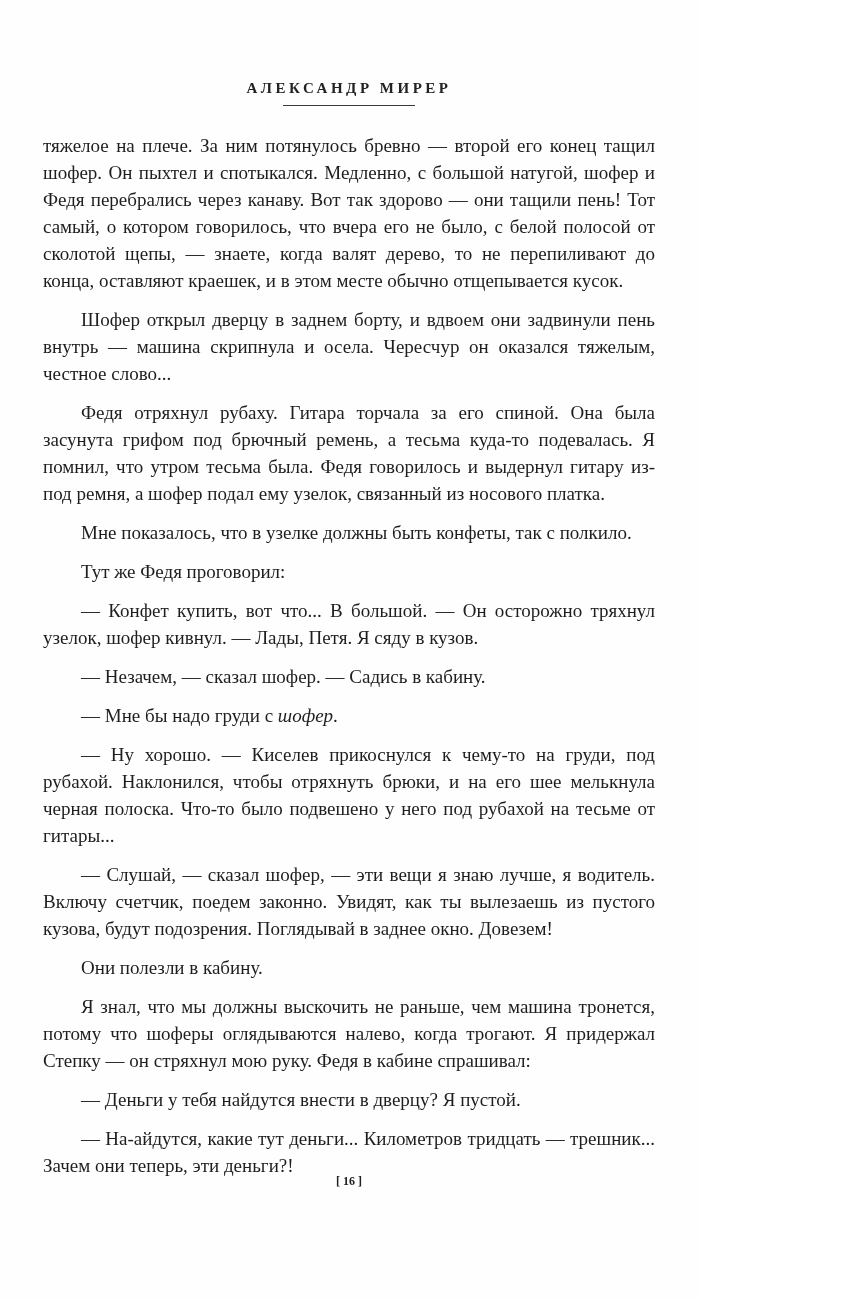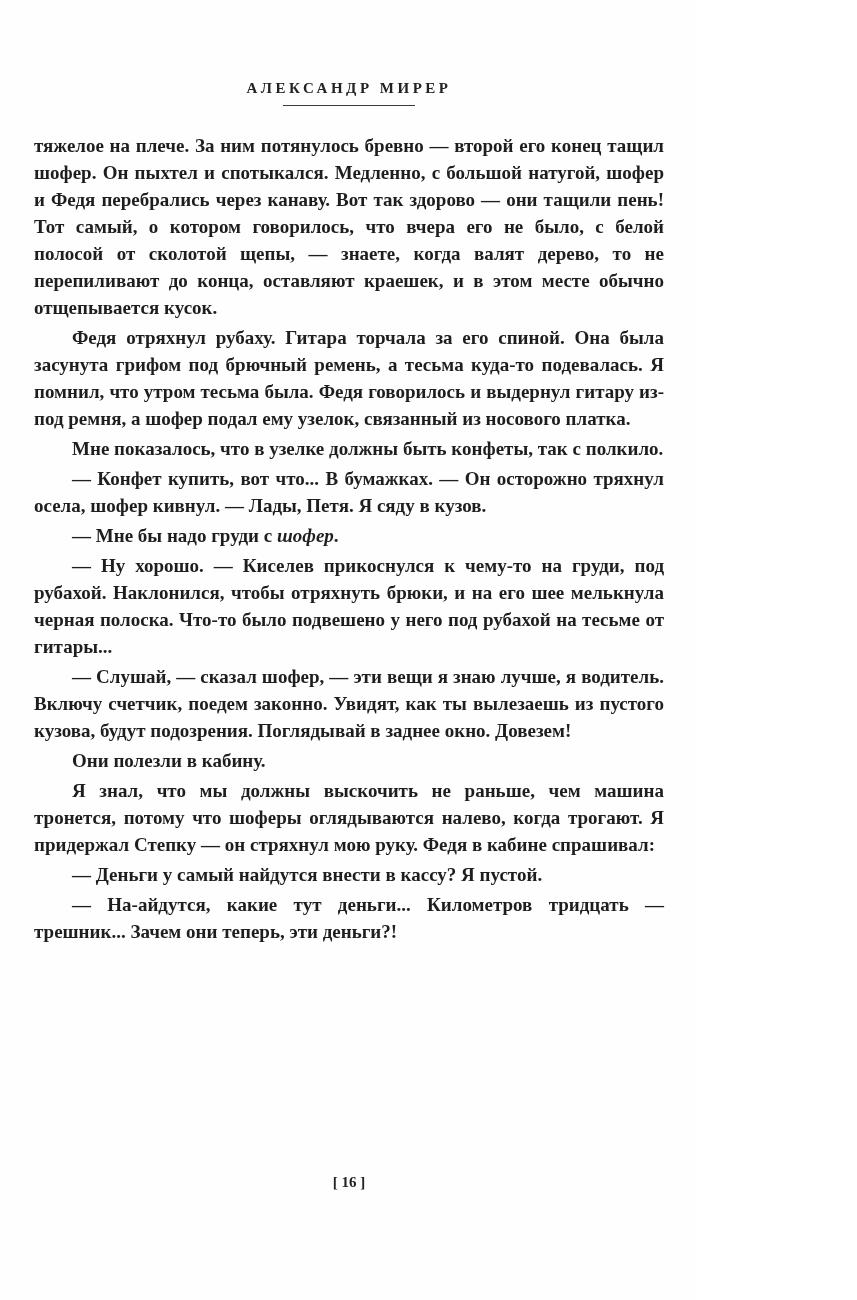--- a/index.html
+++ b/index.html
@@ -33,57 +33,59 @@
   }
   .text-block {
     width: 636px;
     margin: 26px auto 0 auto;
     font-size: 19px;
     line-height: 27px;
     text-align: justify;
     color: #1e1e1e;
   }
   .para {
-    margin: 3px;
+    margin: 12px;
     padding: 0;
     text-indent: 38px;
-    font-weight: bold;
   }
   .para.no-indent {
     text-indent: 0;
   }
   .italic {
     font-style: italic;
   }
   .page-number {
     position: absolute;
     top: 1174px;
     left: 0;
     width: 100%;
     text-align: center;
-    font-size: 15px;
+    font-size: 12px;
     font-weight: bold;
     color: #222;
   }
 </style>
 </head>
 <body>
 
 <div class="page">
   <div class="running-head">АЛЕКСАНДР МИРЕР</div>
   <div class="head-rule"></div>
 
   <div class="text-block">
       <p class="para no-indent"><span>тяжелое на плече. За ним потянулось бревно — второй его конец тащил шофер. Он пыхтел и спотыкался. Медленно, с большой натугой, шофер и Федя перебрались через канаву. Вот так здорово — они тащили пень! Тот самый, о котором говорилось, что вчера его не было, с белой полосой от сколотой щепы, — знаете, когда валят дерево, то не перепиливают до конца, оставляют краешек, и в этом месте обычно отщепывается кусок.</span></p>
+      <p class="para"><span>Шофер открыл дверцу в заднем борту, и вдвоем они задвинули пень внутрь — машина скрипнула и осела. Чересчур он оказался тяжелым, честное слово...</span></p>
       <p class="para"><span>Федя отряхнул рубаху. Гитара торчала за его спиной. Она была засунута грифом под брючный ремень, а тесьма куда-то подевалась. Я помнил, что утром тесьма была. Федя говорилось и выдернул гитару из-под ремня, а шофер подал ему узелок, связанный из носового платка.</span></p>
       <p class="para"><span>Мне показалось, что в узелке должны быть конфеты, так с полкило.</span></p>
-      <p class="para"><span>— Конфет купить, вот что... В бумажках. — Он осторожно тряхнул осела, шофер кивнул. — Лады, Петя. Я сяду в кузов.</span></p>
+      <p class="para"><span>Тут же Федя проговорил:</span></p>
+      <p class="para"><span>— Конфет купить, вот что... В большой. — Он осторожно тряхнул узелок, шофер кивнул. — Лады, Петя. Я сяду в кузов.</span></p>
+      <p class="para"><span>— Незачем, — сказал шофер. — Садись в кабину.</span></p>
       <p class="para"><span>— Мне бы надо груди с </span><span class="italic">шофер</span><span>.</span></p>
       <p class="para"><span>— Ну хорошо. — Киселев прикоснулся к чему-то на груди, под рубахой. Наклонился, чтобы отряхнуть брюки, и на его шее мелькнула черная полоска. Что-то было подвешено у него под рубахой на тесьме от гитары...</span></p>
       <p class="para"><span>— Слушай, — сказал шофер, — эти вещи я знаю лучше, я водитель. Включу счетчик, поедем законно. Увидят, как ты вылезаешь из пустого кузова, будут подозрения. Поглядывай в заднее окно. Довезем!</span></p>
       <p class="para"><span>Они полезли в кабину.</span></p>
       <p class="para"><span>Я знал, что мы должны выскочить не раньше, чем машина тронется, потому что шоферы оглядываются налево, когда трогают. Я придержал Степку — он стряхнул мою руку. Федя в кабине спрашивал:</span></p>
-      <p class="para"><span>— Деньги у самый найдутся внести в кассу? Я пустой.</span></p>
+      <p class="para"><span>— Деньги у тебя найдутся внести в дверцу? Я пустой.</span></p>
       <p class="para"><span>— На-айдутся, какие тут деньги... Километров тридцать — трешник... Зачем они теперь, эти деньги?!</span></p>
     </div>
 
   <div class="page-number">[ 16 ]</div>
 </div>
 
 </body></html>

